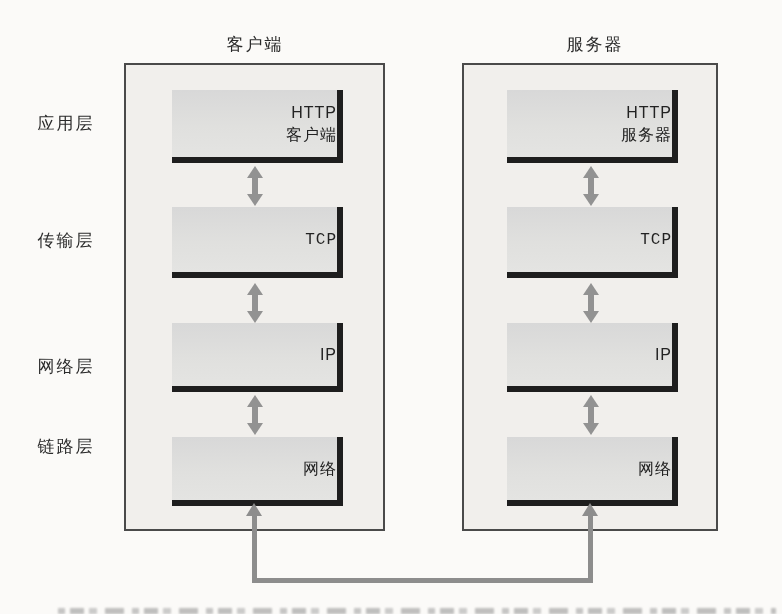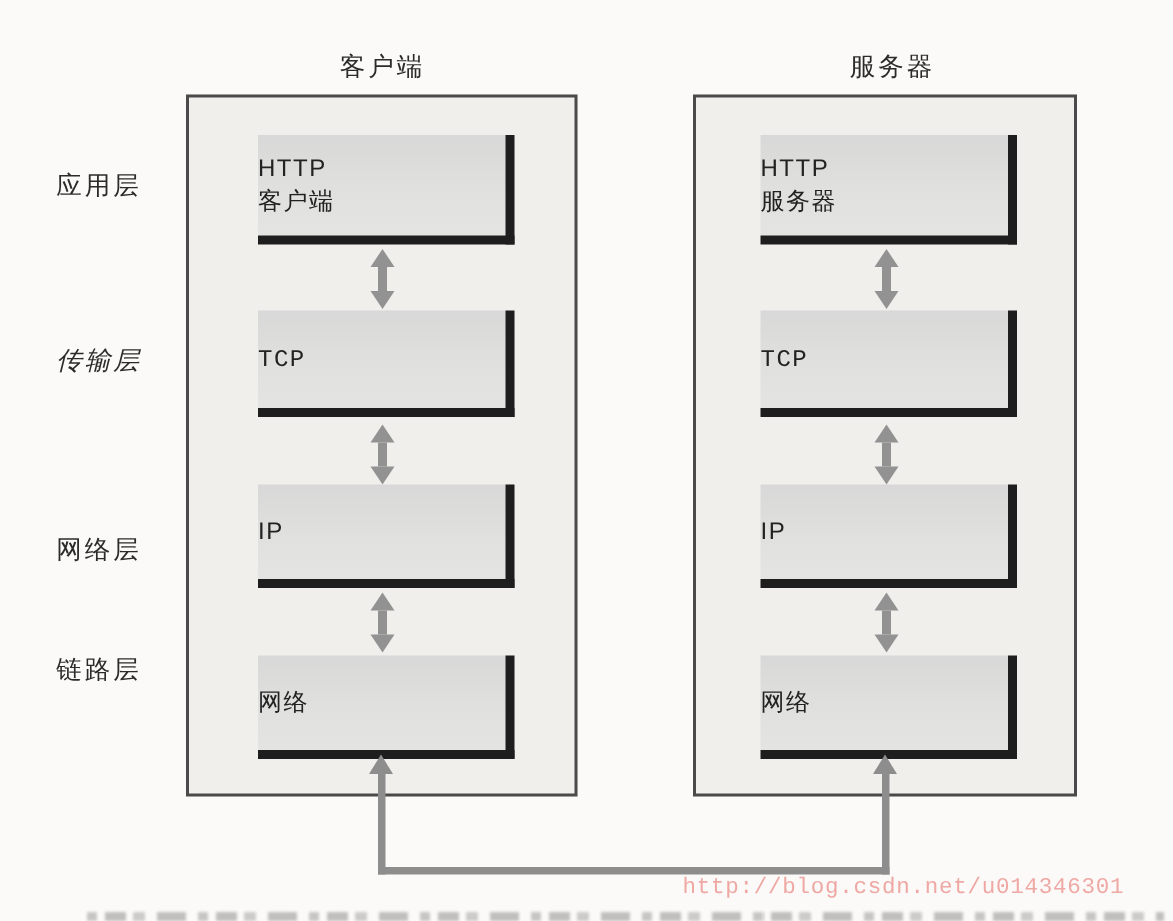--- a/index.html
+++ b/index.html
@@ -18,38 +18,38 @@
   }
   .col-header.client{left:195px;}
   .col-header.server{left:535px;}
 
   
   .layer-label{
     position:absolute;left:28px;width:76px;height:22px;
     text-align:center;font-size:17px;letter-spacing:2px;color:#2b2b2b;
   }
   .layer-label.l0{top:112px;}
-  .layer-label.l1{top:229px;font-style:italic;}
+  .layer-label.l1{top:229px;}
   .layer-label.l2{top:355px;}
   .layer-label.l3{top:435px;}
 
   
   .panel{
     position:absolute;top:63px;height:464px;
     background:#f1efec;border:2px solid #4a4a4a;z-index:1;
   }
   .panel.client{left:124px;width:257px;}
   .panel.server{left:462px;width:252px;}
 
   
   .pbox{
     position:absolute;width:165px;
     background:linear-gradient(180deg,#d8d8d8 0%,#e0e0de 55%,#e4e4e2 100%);
     border-right:6px solid #1e1e1e;border-bottom:6px solid #1e1e1e;
-    display:flex;flex-direction:column;align-items:flex-start;justify-content:center;
+    display:flex;flex-direction:column;align-items:flex-end;justify-content:center;
     font-size:16px;line-height:22px;color:#222;letter-spacing:1px;
     text-align:center;
   }
   .panel.client .pbox{left:46px;}
   .panel.server .pbox{left:43px;}
   .pbox.b0{top:25px;height:67px;}
   .pbox.b1{top:142px;height:65px;font-family:Liberation Mono, monospace;}
   .pbox.b2{top:258px;height:63px;}
   .pbox.b3{top:372px;height:63px;}
 
@@ -174,17 +174,16 @@
     <div class="shaft"></div>
     <div class="head-down"></div>
   </div>
 
   <div class="conn-head left"></div>
   <div class="conn-head right"></div>
   <div class="conn vleft"></div>
   <div class="conn hbar"></div>
   <div class="conn vright"></div>
 
-  <div class="watermark">http://blog.csdn.net/u014346301</div>
 
   <div class="caption-sliver"></div>
 
 </div>
 
 </body></html>

